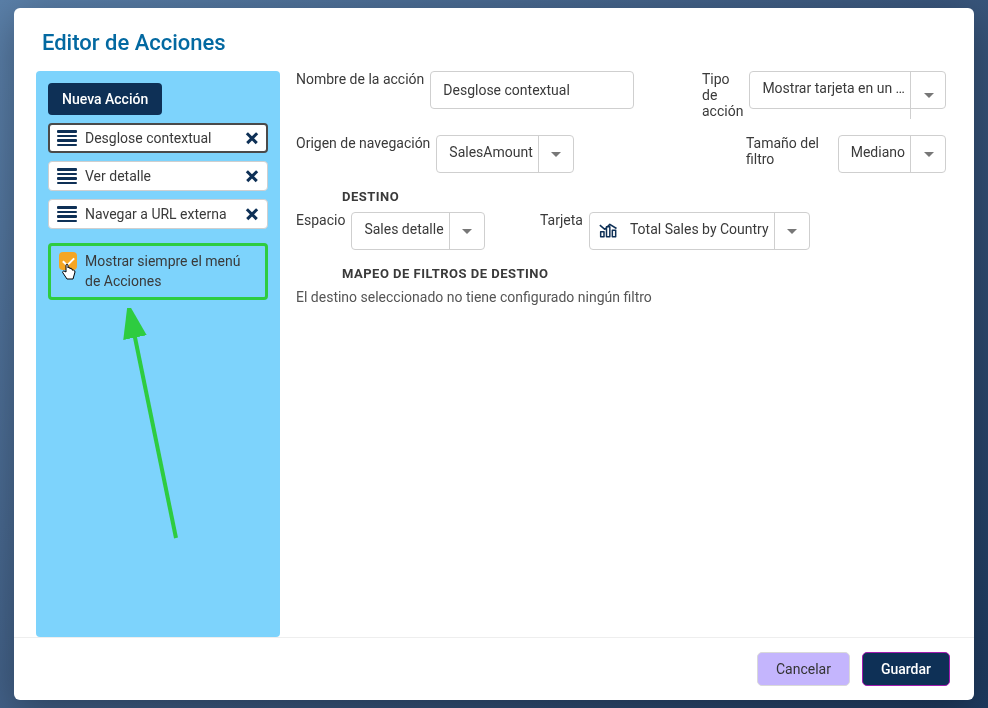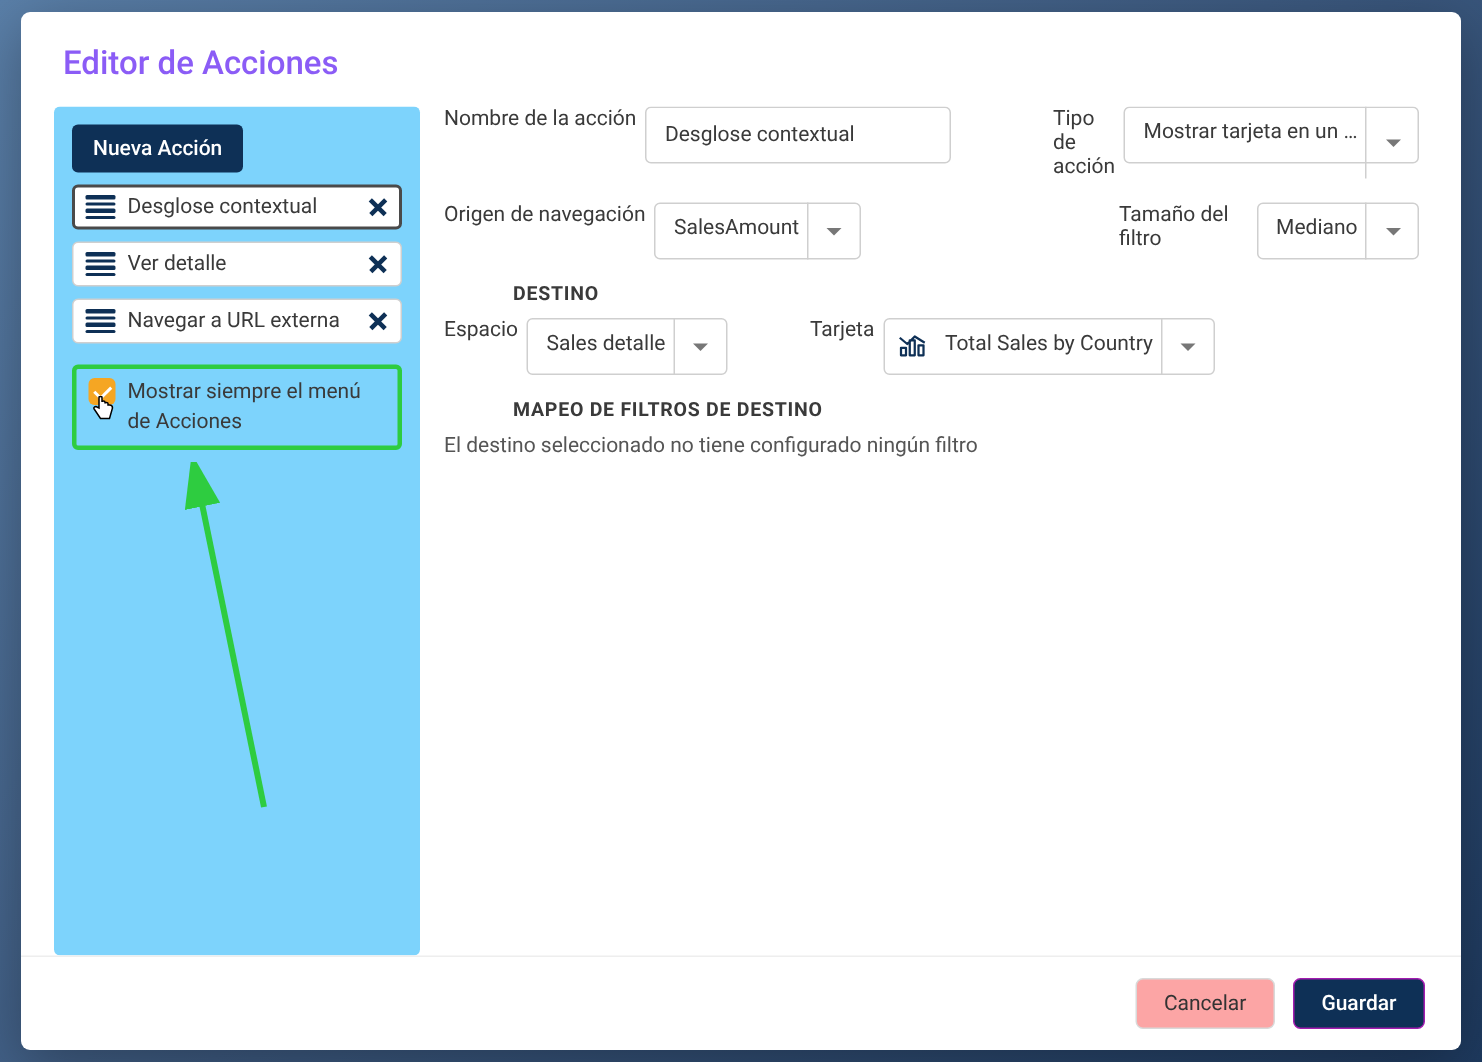--- a/index.html
+++ b/index.html
@@ -1,18 +1,18 @@
 <!DOCTYPE html>
 <html><head>
   <meta charset="utf-8">
   <style>
     * { box-sizing: border-box; margin: 0; padding: 0; font-family: -apple-system, BlinkMacSystemFont, "Segoe UI", Roboto, sans-serif; }
     body { width: 988px; height: 708px; background: linear-gradient(135deg, #5a7fa8, #3d5a80 50%, #1e3a5f); position: relative; overflow: hidden; }
     .modal { position: absolute; top: 8px; left: 14px; right: 14px; bottom: 8px; background: #fff; border-radius: 6px; box-shadow: 0 10px 40px rgba(0,0,0,0.3); display: flex; flex-direction: column; }
-    .modal-title { font-size: 22px; font-weight: 500; color: #8b5cf6; padding: 22px 28px 16px; }
+    .modal-title { font-size: 22px; font-weight: 500; color: #0369a1; padding: 22px 28px 16px; }
     .modal-body { flex: 1; display: flex; padding: 0 12px 0 12px; overflow: hidden; }
     .sidebar { width: 244px; background: #7dd3fc; border-radius: 4px; padding: 12px; margin-left: 10px; margin-right: 16px; display: flex; flex-direction: column; gap: 8px; }
     .new-action-btn { background: #0e3056; color: #fff; border: none; border-radius: 4px; padding: 8px 14px; font-size: 14px; font-weight: 500; cursor: pointer; align-self: flex-start; }
     .action-item { display: flex; align-items: center; background: #fff; border: 1px solid #cfcfcf; border-radius: 4px; padding: 6px 8px; gap: 8px; cursor: pointer; }
     .action-item.selected { border: 2px solid #4a4a4a; padding: 5px 7px; }
     .hamburger-icon { width: 20px; height: 16px; display: flex; flex-direction: column; justify-content: space-between; flex-shrink: 0; }
     .hamburger-icon span { display: block; width: 100%; height: 2.5px; background: #0e3056; border-radius: 1px; }
     .action-label { flex: 1; font-size: 14px; color: #3a3a3a; overflow: hidden; text-overflow: ellipsis; white-space: nowrap; }
     .close-x { width: 14px; height: 14px; position: relative; cursor: pointer; flex-shrink: 0; }
     .close-x::before, .close-x::after { content: ''; position: absolute; top: 50%; left: 0; width: 100%; height: 2.5px; background: #0e3056; }
@@ -34,21 +34,21 @@
     .select-wrap .field-input { padding-right: 40px; overflow: hidden; text-overflow: ellipsis; white-space: nowrap; }
     .select-caret { position: absolute; right: 0; top: 0; bottom: 0; width: 36px; border-left: 1px solid #cfcfcf; display: flex; align-items: center; justify-content: center; }
     .select-caret::after { content: ''; width: 0; height: 0; border-left: 5px solid transparent; border-right: 5px solid transparent; border-top: 5px solid #777; }
     .section-heading { font-size: 13px; font-weight: 700; color: #3a3a3a; letter-spacing: 0.5px; }
     .bold-heading { font-weight: 700; padding-left: 46px; }
     .select-with-icon .field-input { padding-left: 40px; }
     .select-prefix-icon { position: absolute; left: 10px; top: 50%; transform: translateY(-50%); width: 20px; height: 16px; }
     .info-text { font-size: 14px; color: #555; }
     .modal-footer { border-top: 1px solid #eee; padding: 14px 24px; display: flex; justify-content: flex-end; gap: 12px; }
     .btn { border-radius: 5px; padding: 8px 18px; font-size: 14px; cursor: pointer; }
-    .btn-cancel { background: #fca5a5; border: 1px solid #d9d9d9; color: #333; }
+    .btn-cancel { background: #c4b5fd; border: 1px solid #d9d9d9; color: #333; }
     .btn-save { background: #0e3056; border: 1px solid #a21caf; color: #fff; font-weight: 500; }
   </style>
 </head>
 <body>
 
 <div class="modal">
   <div class="modal-title">Editor de Acciones</div>
   <div class="modal-body">
 
     <div class="sidebar">

